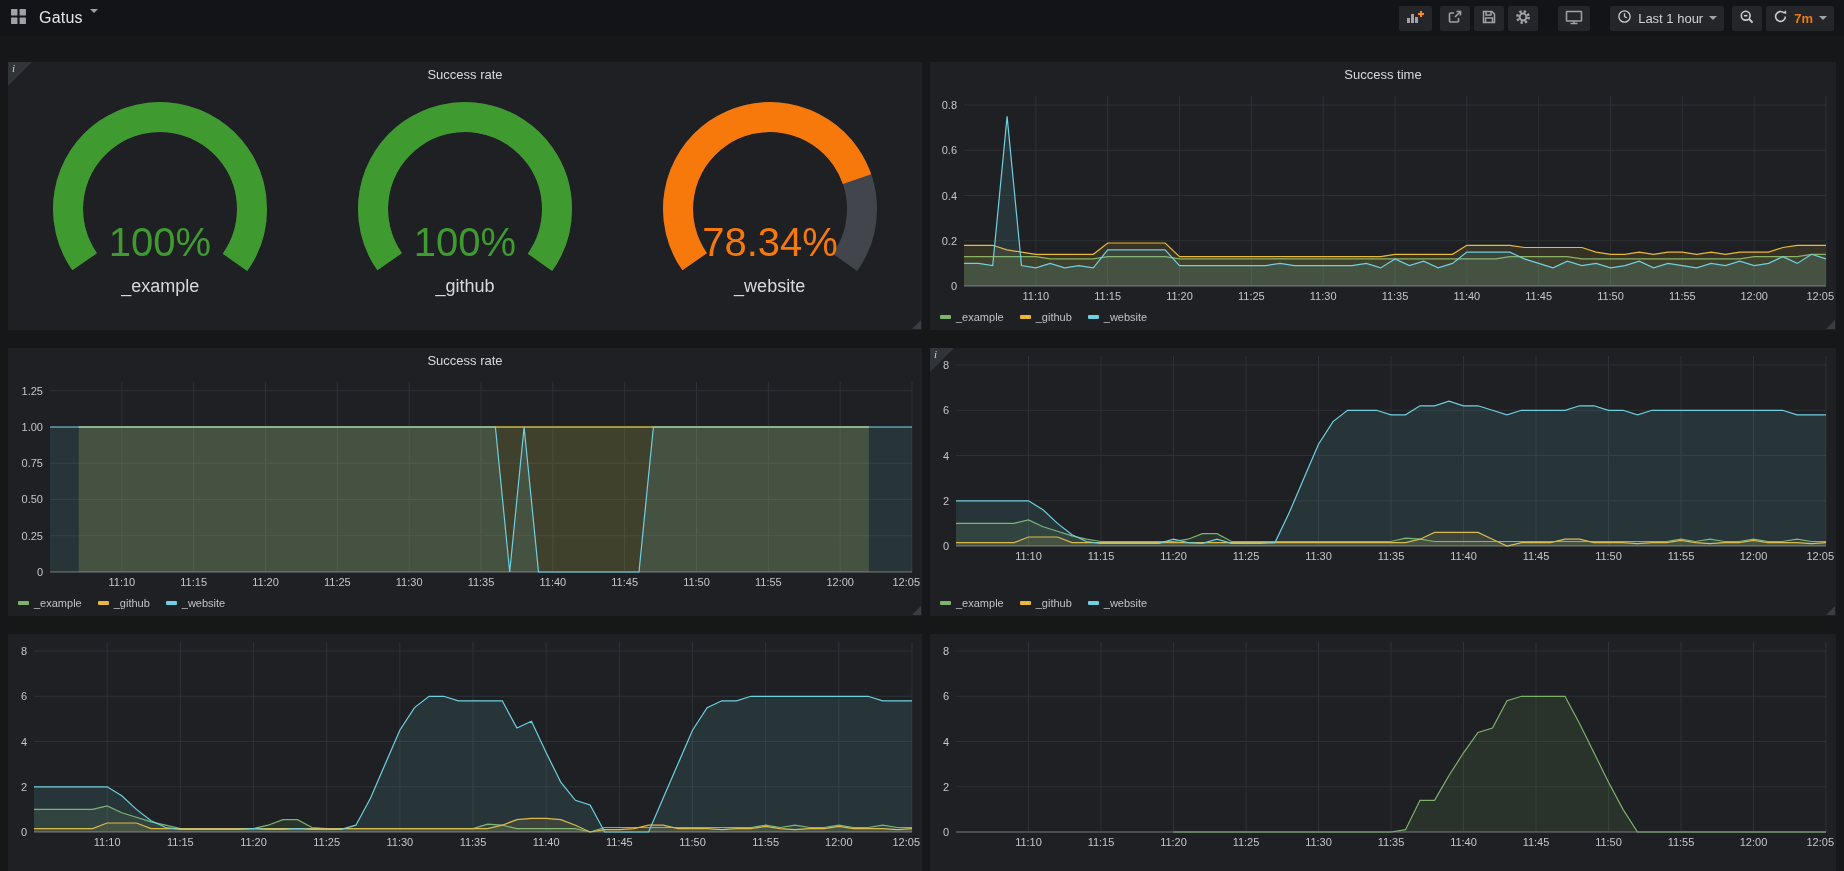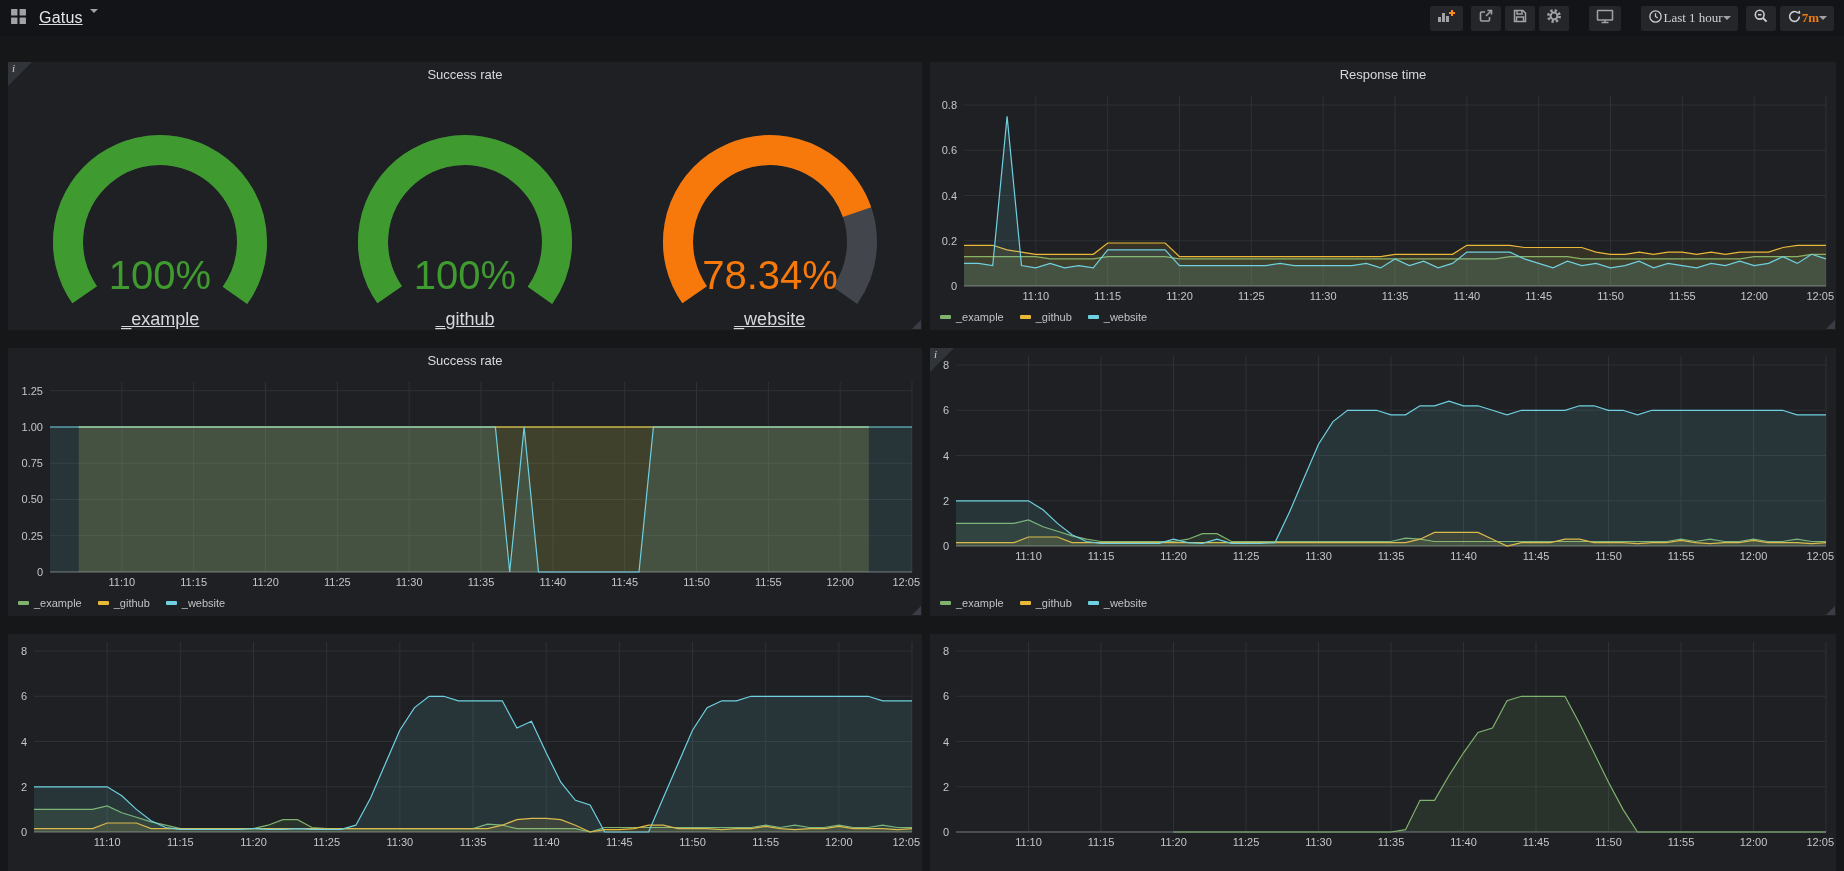--- a/index.html
+++ b/index.html
@@ -9,28 +9,28 @@
     background:#161719;color:#d8d9da;
     font-family:"Liberation Sans", sans-serif;
   }
   
   .navbar{
     height:36px;background:#121417;display:flex;align-items:center;
     justify-content:space-between;padding:0 10px 0 8px;
   }
   .nav-left{display:flex;align-items:center;gap:10px;}
   .nav-apps{background:none;border:none;padding:2px;cursor:pointer;display:flex;align-items:center;}
-  .dash-title-wrap{display:flex;gap:7px;cursor:pointer;text-decoration:underline;}
+  .dash-title-wrap{display:flex;gap:7px;cursor:pointer;}
   .dash-title{font-size:16px;color:#e4e5e6;font-weight:400;letter-spacing:.2px;}
   .caret{width:0;height:0;border-left:4px solid transparent;border-right:4px solid transparent;border-top:4px solid #9fa3a8;display:inline-block;}
   .nav-right{display:flex;align-items:center;}
   .nav-btn{
     height:25px;min-width:30px;background:#242629;border:none;border-radius:2px;
-    display:flex;align-items:center;justify-content:center;gap:0;cursor:pointer;
-    color:#d0d3d6;font-size:13px;font-family:Liberation Serif, serif;padding:0 7px;
+    display:flex;align-items:center;justify-content:center;gap:6px;cursor:pointer;
+    color:#d0d3d6;font-size:13px;font-family:Liberation Sans, sans-serif;padding:0 7px;
   }
   .sp4{margin-left:4px;} .sp8{margin-left:8px;} .sp20{margin-left:20px;}
   .accent{color:#eb7b18;font-weight:700;}
   
   .grid{
     display:grid;grid-template-columns:914px 906px;grid-template-rows:268px 268px 268px;
     gap:18px 8px;padding:26px 8px 0 8px;
   }
   .panel{
     position:relative;background:#1e2023;display:flex;flex-direction:column;
@@ -44,21 +44,21 @@
   .legend{flex:0 0 26px;display:flex;align-items:center;gap:16px;padding-left:10px;font-size:11px;color:#c0c3c7;}
   .legend-item{display:flex;align-items:center;gap:5px;cursor:pointer;}
   .legend-swatch{width:11px;height:4px;border-radius:1px;display:inline-block;}
   .info-corner{position:absolute;top:0;left:0;width:0;height:0;
     border-top:24px solid #313439;border-right:24px solid transparent;cursor:pointer;z-index:2;}
   .info-i{position:absolute;top:-24px;left:4px;font-size:11px;font-style:italic;
     font-family:"Liberation Serif", serif;color:#cfd2d6;}
   .resize-handle{position:absolute;right:1px;bottom:1px;width:0;height:0;
     border-bottom:9px solid #3a3e44;border-left:9px solid transparent;cursor:nwse-resize;}
   
-  .gauge-row{flex:1 1 auto;display:flex;align-items:flex-end;justify-content:space-around;padding-top:8px;text-decoration:underline;}
+  .gauge-row{flex:1 1 auto;display:flex;align-items:flex-start;justify-content:space-around;padding-top:8px;}
   .gauge-cell{display:flex;flex-direction:column;align-items:center;width:300px;}
   .gauge-label{font-size:18px;color:#d8d9da;margin-top:2px;}
 </style>
 </head>
 <body>
 
 <nav class="navbar">
   <div class="nav-left">
     <button class="nav-apps">
       <span>
@@ -190,21 +190,21 @@
             <circle cx="125" cy="113" r="92" fill="none" stroke="#F8790B" stroke-width="30" stroke-dasharray="314.4769152828423 578.0530482605219" transform="rotate(145 125 113)"></circle>
             <text x="125" y="160" text-anchor="middle" fill="#F8790B" font-size="40" font-weight="500">78.34%</text>
           </svg>
           <div class="gauge-label">_website</div>
         </div>
       </div>
     <div class="resize-handle"></div>
   </section>
 
   <section class="panel">
-    <div class="panel-title">Response time</div>
+    <div class="panel-title">Success time</div>
     <div class="chart-body">
         <svg width="906" height="216">
           <line x1="105.83333333333333" y1="8" x2="105.83333333333333" y2="198" stroke="#2e3135" stroke-width="1"></line>
           <line x1="177.66666666666666" y1="8" x2="177.66666666666666" y2="198" stroke="#2e3135" stroke-width="1"></line>
           <line x1="249.5" y1="8" x2="249.5" y2="198" stroke="#2e3135" stroke-width="1"></line>
           <line x1="321.3333333333333" y1="8" x2="321.3333333333333" y2="198" stroke="#2e3135" stroke-width="1"></line>
           <line x1="393.1666666666667" y1="8" x2="393.1666666666667" y2="198" stroke="#2e3135" stroke-width="1"></line>
           <line x1="465" y1="8" x2="465" y2="198" stroke="#2e3135" stroke-width="1"></line>
           <line x1="536.8333333333334" y1="8" x2="536.8333333333334" y2="198" stroke="#2e3135" stroke-width="1"></line>
           <line x1="608.6666666666666" y1="8" x2="608.6666666666666" y2="198" stroke="#2e3135" stroke-width="1"></line>

